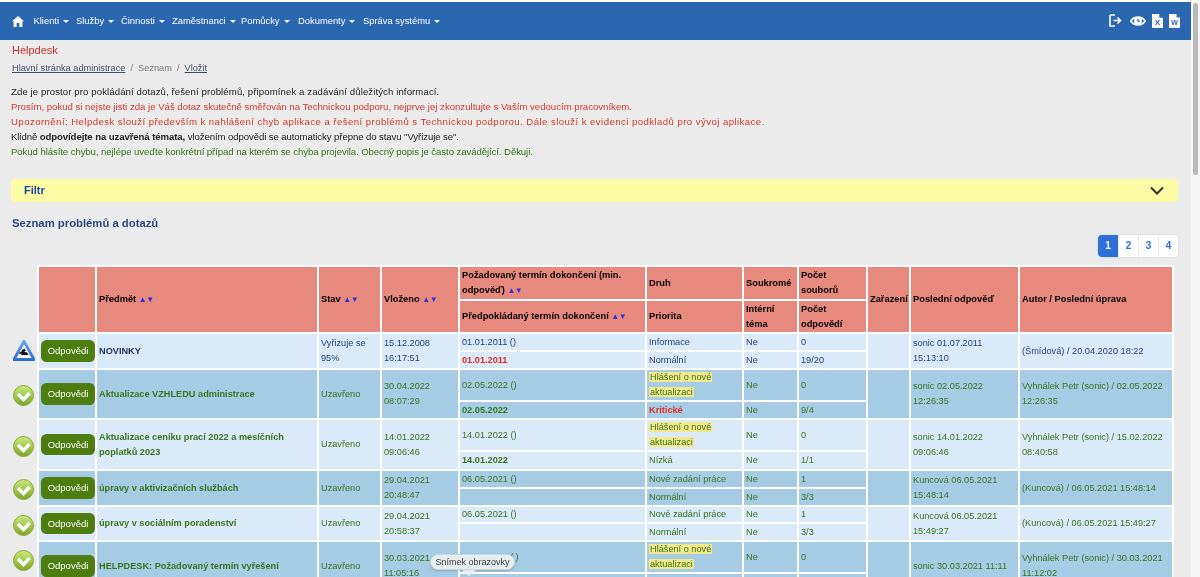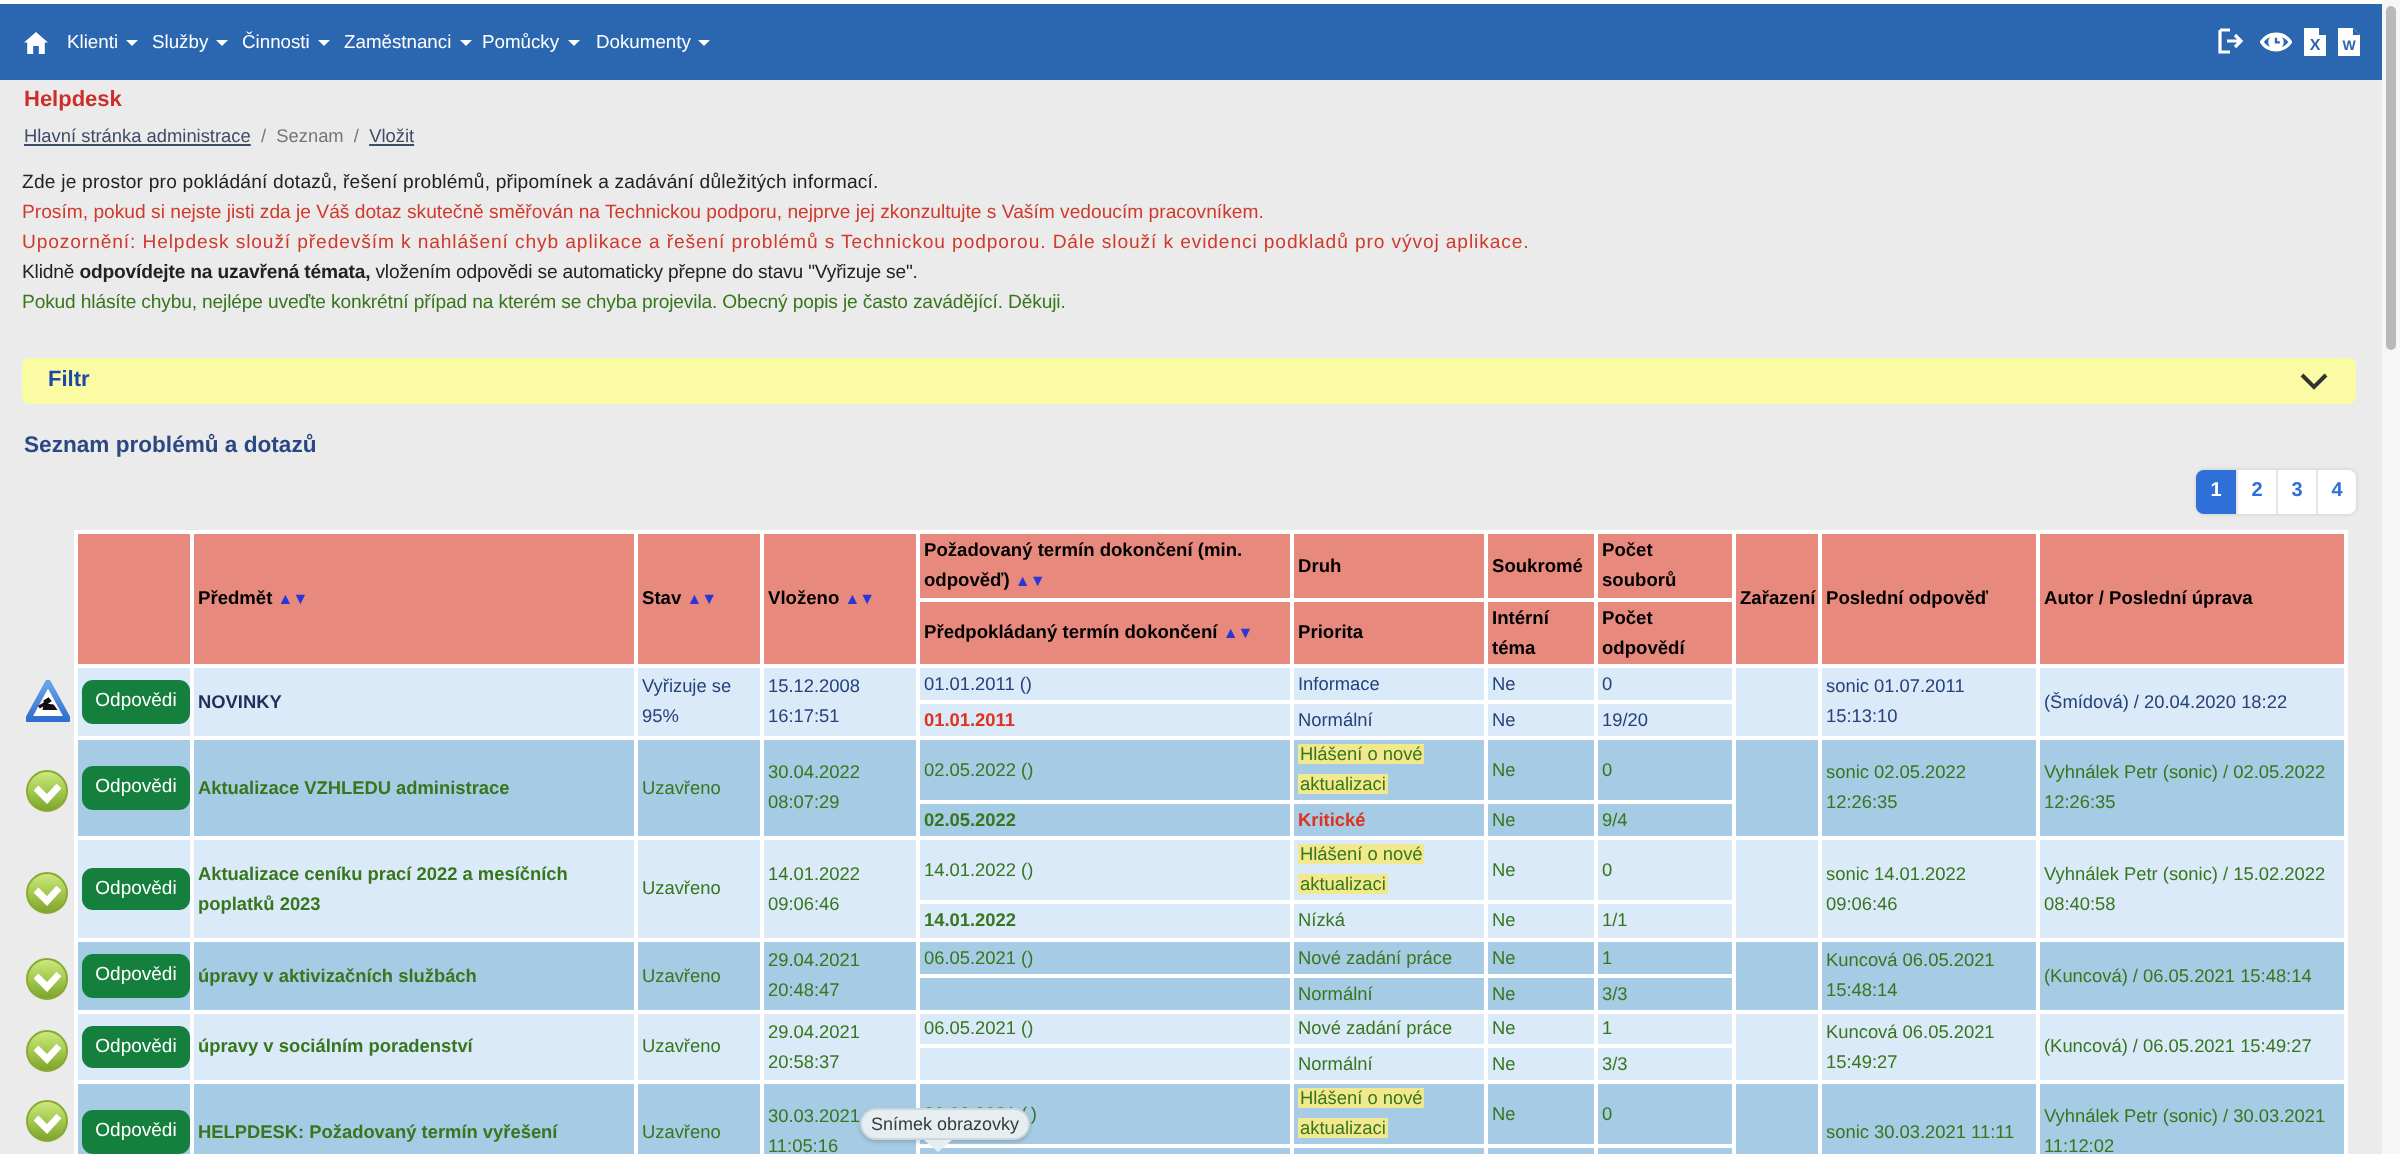--- a/index.html
+++ b/index.html
@@ -3,21 +3,21 @@
 <style>
 * { margin:0; padding:0; box-sizing:border-box; }
 html,body { width:1200px; height:577px; overflow:hidden; }
 body { font-family:"Liberation Sans", sans-serif; background:#ebebeb; position:relative; }
 .topwhite { position:absolute; left:0; top:0; width:1191px; height:2px; background:#fff; }
 .nav { position:absolute; left:0; top:2px; width:1191px; height:38px; background:#2b66b1; }
 .nav .item { position:absolute; top:0; height:38px; line-height:38px; color:#fff; font-size:9.4px; white-space:nowrap; }
 .nav .caret { display:inline-block; width:0; height:0; border-left:3px solid transparent; border-right:3px solid transparent; border-top:3.5px solid #fff; margin-left:4px; vertical-align:1px; }
 .homeicon { position:absolute; left:12px; top:14px; }
 .navright { position:absolute; top:12px; }
-.title { position:absolute; left:12px; top:44px; font-size:11px; font-weight:bold; color:#cb2f2b; }
+.title { position:absolute; left:12px; top:44px; font-size:11px; font-weight:normal; color:#cb2f2b; }
 .crumb { position:absolute; left:12px; top:63px; font-size:9.2px; color:#777; }
 .crumb a { color:#3f4c68; text-decoration:underline; }
 .para { position:absolute; left:11px; top:83.5px; font-size:9.6px; line-height:15px; white-space:nowrap; color:#222; }
 .red { color:#cf3a2c; }
 .green { color:#38761d; }
 .filtr { position:absolute; left:11px; top:179px; width:1167px; height:23px; background:#fbfba3; border-radius:4px; }
 .filtr .flabel { position:absolute; left:13px; top:5px; font-size:11px; font-weight:bold; color:#1c48a8; }
 .filtr svg { position:absolute; right:14px; top:7px; }
 .seznam { position:absolute; left:12px; top:217px; font-size:11.3px; font-weight:bold; color:#2c4884; }
 .pager { position:absolute; left:1098px; top:235px; height:22px; display:flex; border-radius:4px; overflow:hidden; box-shadow:0 0 2px rgba(0,0,0,0.15); }
@@ -28,39 +28,40 @@
 tr.hA td, tr.hB td { background:#e8897e; font-weight:bold; color:#000; font-size:9.3px; }
 .ar { color:#2b35d8; font-size:8px; letter-spacing:-0.5px; }
 .light td { background:#dbeaf9; }
 .dark td { background:#a5cce4; }
 td.subj { font-weight:bold; }
 .g { color:#38761d; }
 .gb { color:#38761d; font-weight:bold; }
 .rd { color:#e0301e; font-weight:bold; }
 .navy { color:#1f3058; }
 .hl { background:#f2e88d; padding:0 1px;margin-top:13px; }
-.btn { display:block; margin:0 auto; background:#15803d; color:#fff; border-radius:5.5px; width:54px; height:21.5px; line-height:21.5px; text-align:center; font-size:9.5px; }
+.btn { display:block; margin:0 auto; background:#4d7c0f; color:#fff; border-radius:5.5px; width:54px; height:21.5px; line-height:21.5px; text-align:center; font-size:9.5px; }
 .icon { position:absolute; left:13px; }
 .tooltip { position:absolute; left:430px; top:553.5px; width:85px; height:16.5px; background:#e7eef2; border:1px solid #cdd6da; border-radius:8px; font-size:9px; color:#3a3a3a; text-align:center; line-height:14.5px; box-shadow:0 1px 2px rgba(0,0,0,0.18); }
 .tooltail { position:absolute; left:462px; top:569.5px; width:0; height:0; border-left:7px solid transparent; border-right:7px solid transparent; border-top:6.5px solid #e7eef2; }
 .sbar { position:absolute; left:1190.5px; top:0; width:9.5px; height:577px; background:#f6f6f6; }
 .sthumb { position:absolute; left:2.5px; top:3px; width:4.5px; height:172px; background:#b9b9b9; border-radius:2.5px; }
 </style></head>
 <body>
 <div class="topwhite"></div>
 <div class="nav">
   <svg class="homeicon" width="12" height="11" viewBox="0 0 12 11">
       <path d="M6 0 L12 5.2 L10.4 5.2 L10.4 11 L7.4 11 L7.4 7 L4.6 7 L4.6 11 L1.6 11 L1.6 5.2 L0 5.2 Z" fill="#fff"></path>
     </svg>
   <span class="item" style="left:33.5px">Klienti<span class="caret"></span></span>
   <span class="item" style="left:76px">Služby<span class="caret"></span></span>
   <span class="item" style="left:121px">Činnosti<span class="caret"></span></span>
   <span class="item" style="left:172px">Zaměstnanci<span class="caret"></span></span>
   <span class="item" style="left:241px">Pomůcky<span class="caret"></span></span>
   <span class="item" style="left:298px">Dokumenty<span class="caret"></span></span>
+  <span class="item" style="left:363px">Správa systému<span class="caret"></span></span>
   <svg class="navright" style="left:1109px" width="13" height="13" viewBox="0 0 13 13">
       <path d="M1 1 L6 1 M1 1 L1 12 L6 12" stroke="#fff" stroke-width="1.6" fill="none"></path>
       <path d="M4.5 6.5 L11.5 6.5 M8.5 3.5 L11.5 6.5 L8.5 9.5" stroke="#fff" stroke-width="1.6" fill="none"></path>
     </svg>
   <svg class="navright" style="left:1130px" width="16" height="14" viewBox="0 0 16 14">
       <path d="M0.8 7 C4.2 1.8 11.8 1.8 15.2 7 C11.8 12.2 4.2 12.2 0.8 7 Z" fill="none" stroke="#fff" stroke-width="1.7"></path>
       <circle cx="8" cy="7" r="3.9" fill="#fff"></circle>
       <path d="M8 4.9 L8 7.2 L9.9 7.2" stroke="#2b66b1" stroke-width="1.2" fill="none"></path>
     </svg>
   <svg class="navright" style="left:1152px" width="11" height="14" viewBox="0 0 11 14">

